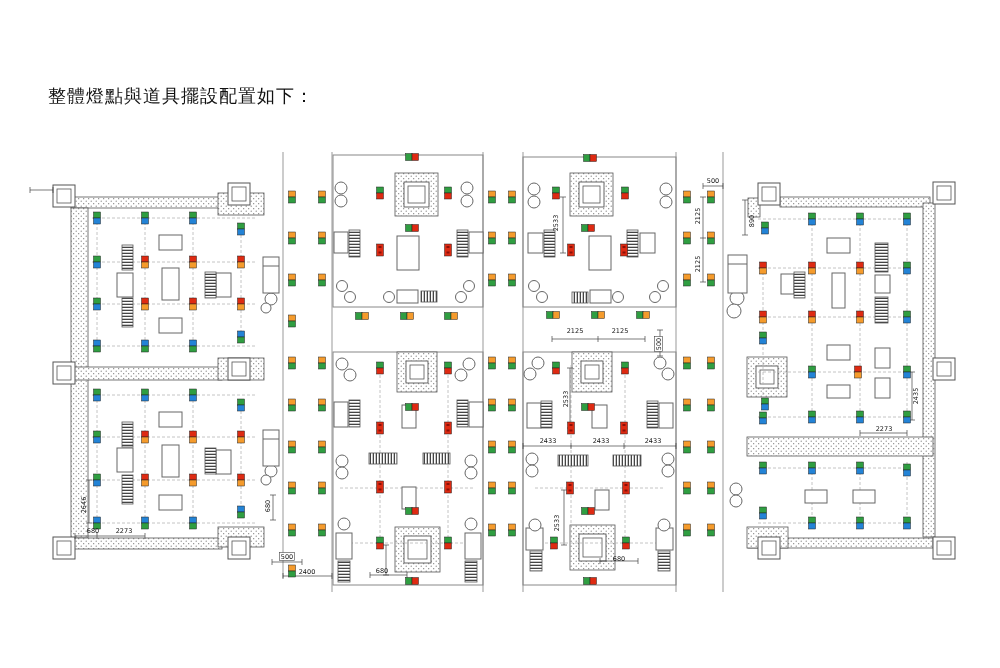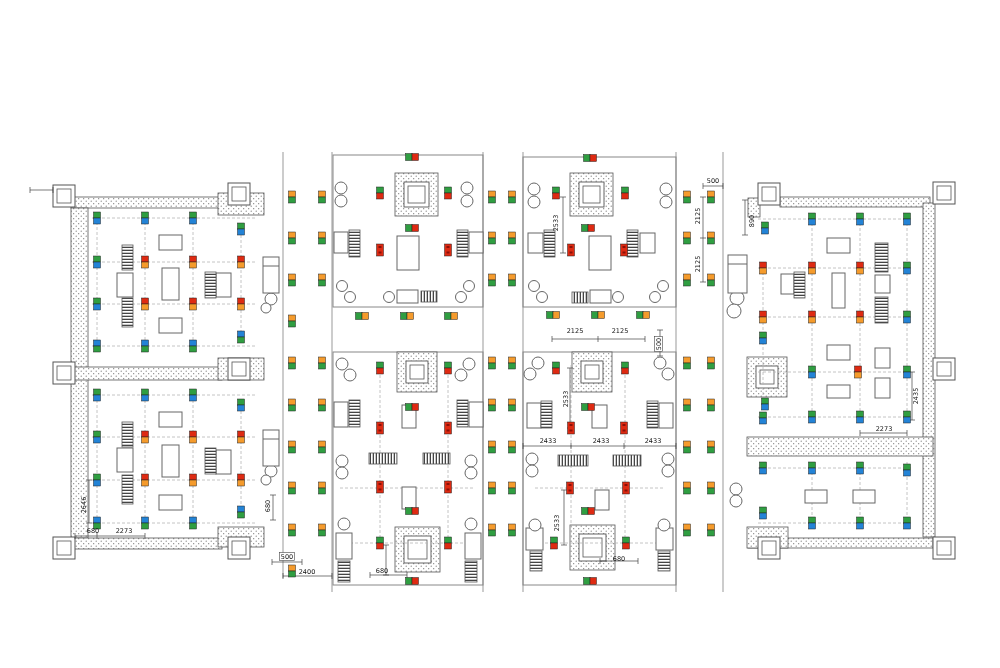--- a/index.html
+++ b/index.html
@@ -6,20 +6,21 @@
   #page{position:relative;width:1000px;height:668px;background:#fff;overflow:hidden;
         font-family:"Liberation Sans",sans-serif;}
   #title{position:absolute;left:48px;top:84px;font-family:"DejaVu Serif","Liberation Serif",serif;
          font-size:18px;color:#111;letter-spacing:1px;white-space:nowrap;}
   #plan{position:absolute;left:0;top:0;width:1000px;height:668px;}
 </style>
 </head>
 <body>
 
 <div id="page">
+  <div id="title">整體燈點與道具擺設配置如下：</div>
   <svg id="plan" viewBox="0 0 1000 668">
     <defs>
       <pattern id="dots" width="5" height="5" patternUnits="userSpaceOnUse">
         <rect width="5" height="5" fill="#ffffff"></rect>
         <circle cx="1.2" cy="1.2" r="0.6" fill="#777"></circle>
         <circle cx="3.7" cy="3.7" r="0.6" fill="#777"></circle>
       </pattern>
       <pattern id="hstripe" width="3" height="3" patternUnits="userSpaceOnUse">
         <rect width="3" height="3" fill="#ffffff"></rect>
         <rect y="0.7" width="3" height="1.3" fill="#444"></rect>

